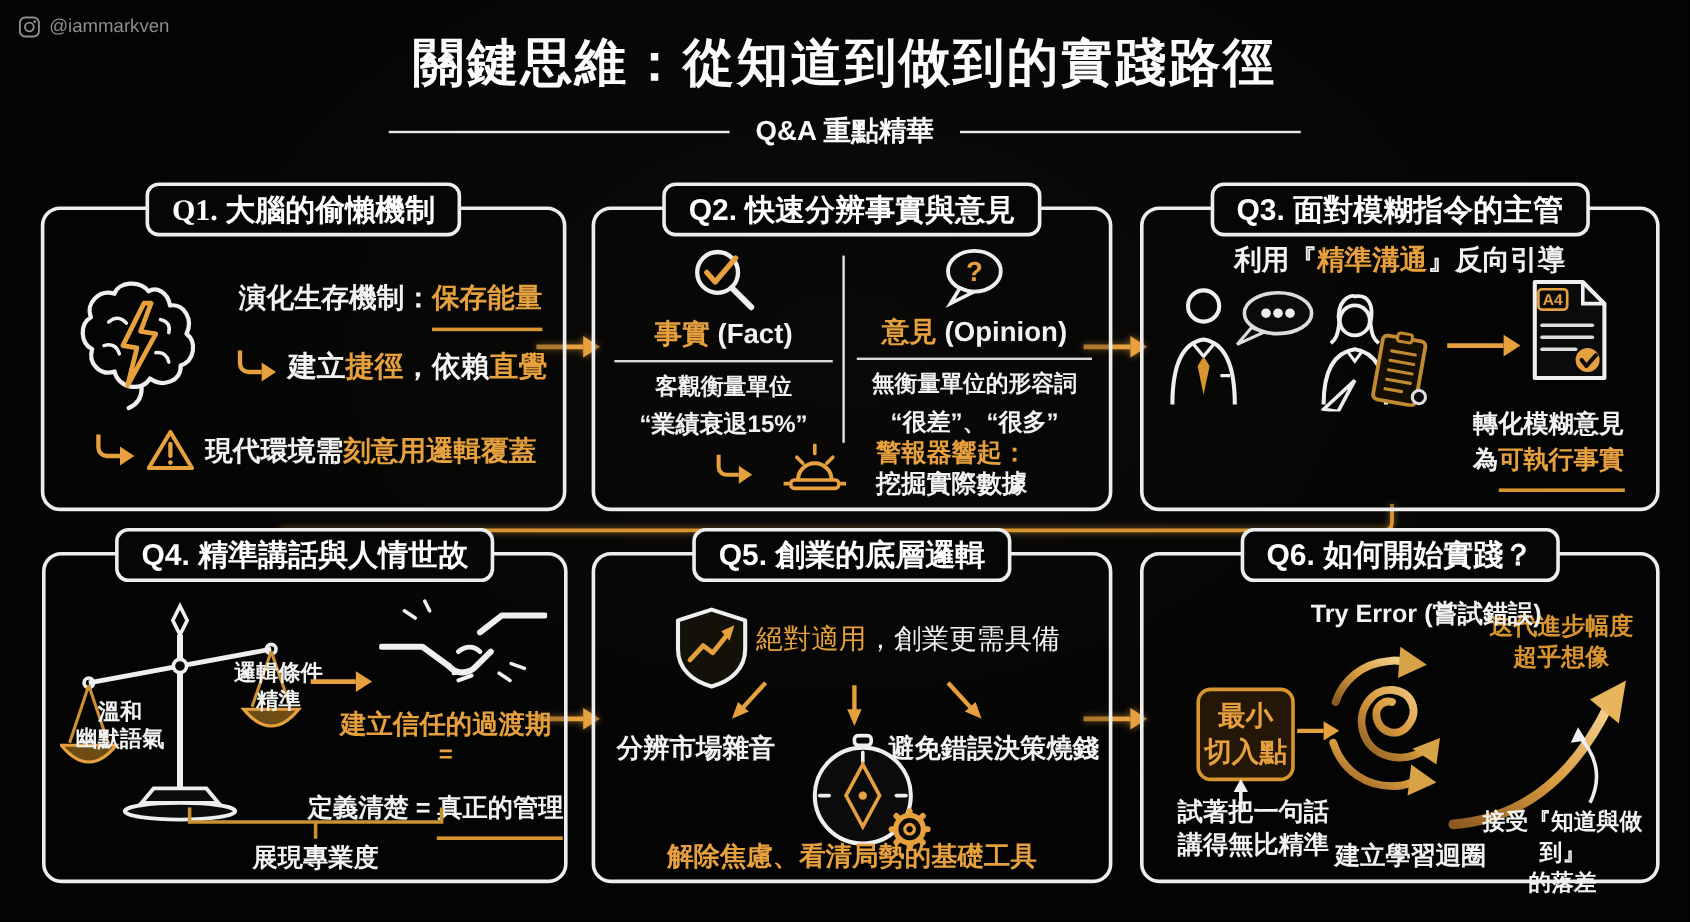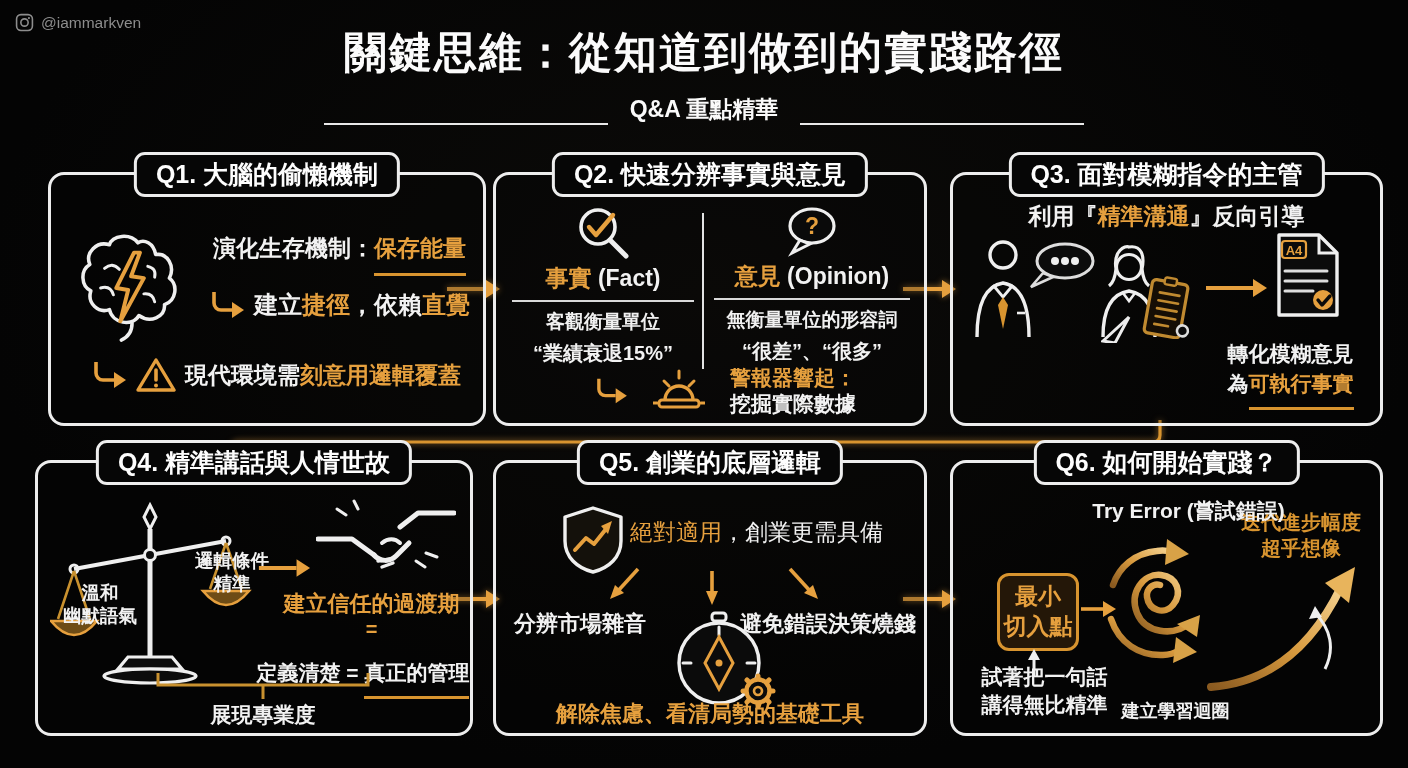--- a/index.html
+++ b/index.html
@@ -8,30 +8,30 @@
         font-family:"Liberation Sans","DejaVu Sans",sans-serif;color:#f2f2f2;}
   .hl{color:#E6A03E;}
   .u-or{border-bottom:3px solid #D8942F;padding-bottom:12px;}
   svg{display:block;}
 
   
   .ig{position:absolute;top:13px;left:15px;display:flex;align-items:center;gap:7px;color:#8d8d8d;font-size:15.5px;}
   .title{position:absolute;top:24px;left:0;width:100%;margin:0;text-align:center;
          font-size:43px;font-weight:700;letter-spacing:2px;color:#fbfbfb;}
   .sub{position:absolute;top:94px;left:50%;transform:translateX(-50%);width:760px;
-       display:flex;align-items:flex-end;gap:22px;}
+       display:flex;align-items:center;gap:22px;}
   .sub-line{flex:1;height:2px;background:#e9e9e9;}
   .sub-text{font-size:23px;font-weight:700;white-space:nowrap;color:#fafafa;}
 
   
   .bx{position:absolute;border:3px solid #ededed;border-radius:16px;background:rgba(5,5,5,.25);}
   .bx-title{position:absolute;top:-23px;left:50%;transform:translateX(-50%);
             background:#060606;border:3px solid #ededed;border-radius:11px;
             padding:3px 19px;font-size:25px;font-weight:700;white-space:nowrap;color:#fdfdfd;}
-  #q1{left:48px;top:172px;width:432px;height:248px;}
+  #q1{left:34px;top:172px;width:432px;height:248px;font-family:Liberation Serif, serif;}
   #q2{left:493px;top:172px;width:428px;height:248px;}
   #q3{left:950px;top:172px;width:427px;height:248px;}
   #q4{left:35px;top:460px;width:432px;height:270px;}
   #q5{left:493px;top:460px;width:428px;height:270px;}
   #q6{left:950px;top:460px;width:427px;height:270px;}
   .abs{position:absolute;}
 
   
   .connector{position:absolute;left:0;top:0;pointer-events:none;}
   .connector path, .fa svg{filter:drop-shadow(0 0 3px rgba(230,160,62,.65));}
@@ -72,21 +72,21 @@
   .q5-left{left:18px;top:146px;font-size:22px;font-weight:700;}
   .q5-right{left:244px;top:146px;font-size:22px;font-weight:700;}
   .q5-bottom{left:0;top:236px;width:100%;text-align:center;font-size:22px;font-weight:700;}
 
   
   .q6-try{left:118px;top:34px;width:235px;text-align:center;font-size:21px;font-weight:700;white-space:nowrap;}
   .q6-iter{left:282px;top:46px;width:132px;text-align:center;font-size:20px;font-weight:700;line-height:1.3;color:#D8942F;}
   .q6-entry{left:44px;top:110px;width:76px;padding:6px 0;border:3px solid #D8942F;border-radius:12px;
             background:#241708;text-align:center;font-size:23px;font-weight:700;line-height:1.3;color:#E6A03E;}
   .q6-tip{left:8px;top:200px;width:167px;text-align:center;font-size:21px;font-weight:700;line-height:1.35;}
-  .q6-loop{left:150px;top:236px;width:145px;text-align:center;font-size:18px;font-weight:700;}
+  .q6-loop{left:150px;top:236px;width:145px;text-align:center;font-size:21px;font-weight:700;}
   .q6-accept{left:274px;top:210px;width:150px;text-align:center;font-size:19px;font-weight:700;line-height:1.35;}
 </style>
 </head>
 <body>
 
 <div class="page">
 
   <svg width="0" height="0" aria-hidden="true">
     <defs>
       <linearGradient id="gold" x1="0" y1="1" x2="1" y2="0">
@@ -455,15 +455,19 @@
     <svg class="abs" style="left:344px;top:142px;" width="36" height="66" viewBox="0 0 36 66">
       <path d="M28,64 C38,44 34,24 18,8" fill="none" stroke="#efefef" stroke-width="3"></path>
       <polygon points="12,14 18,1 25,12" fill="#efefef"></polygon>
     </svg>
 
     <div class="abs q6-tip">
       <div>試著把一句話</div>
         <div>講得無比精準</div>
     </div>
     <div class="abs q6-loop">建立學習迴圈</div>
+    <div class="abs q6-accept">
+      <div>接受『知道與做到』</div>
+        <div>的落差</div>
+    </div>
   </section>
 
 </div>
 
 </body></html>

